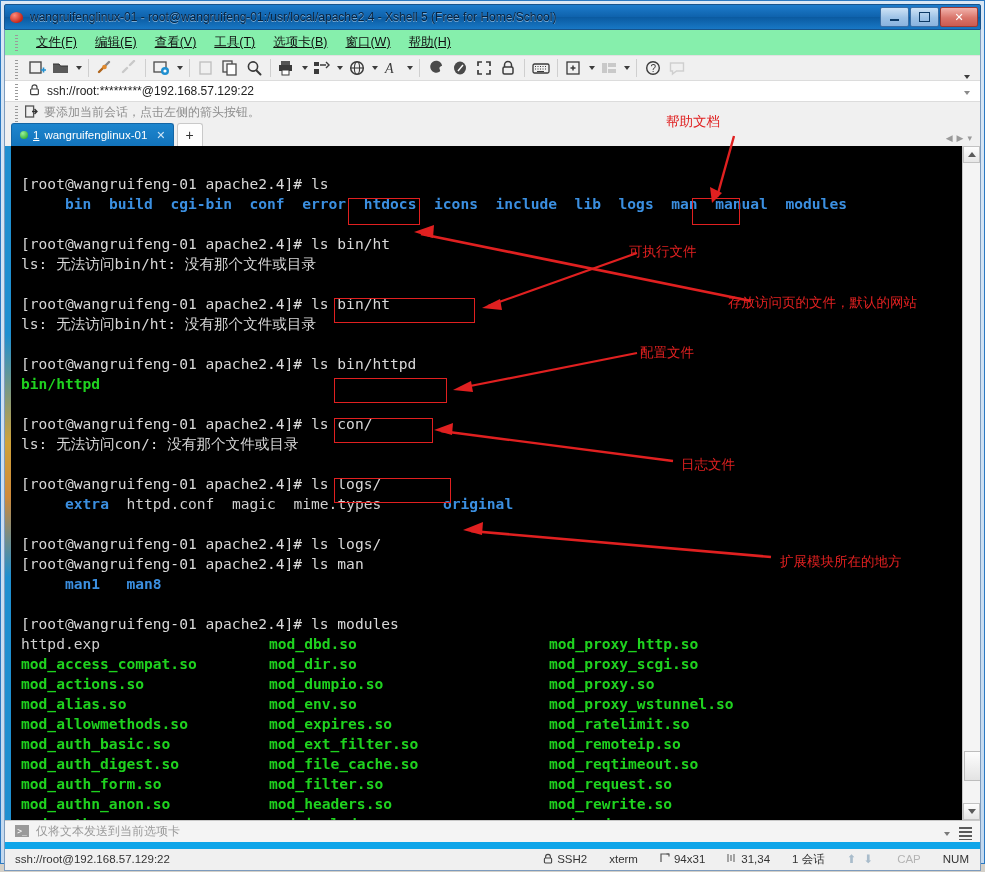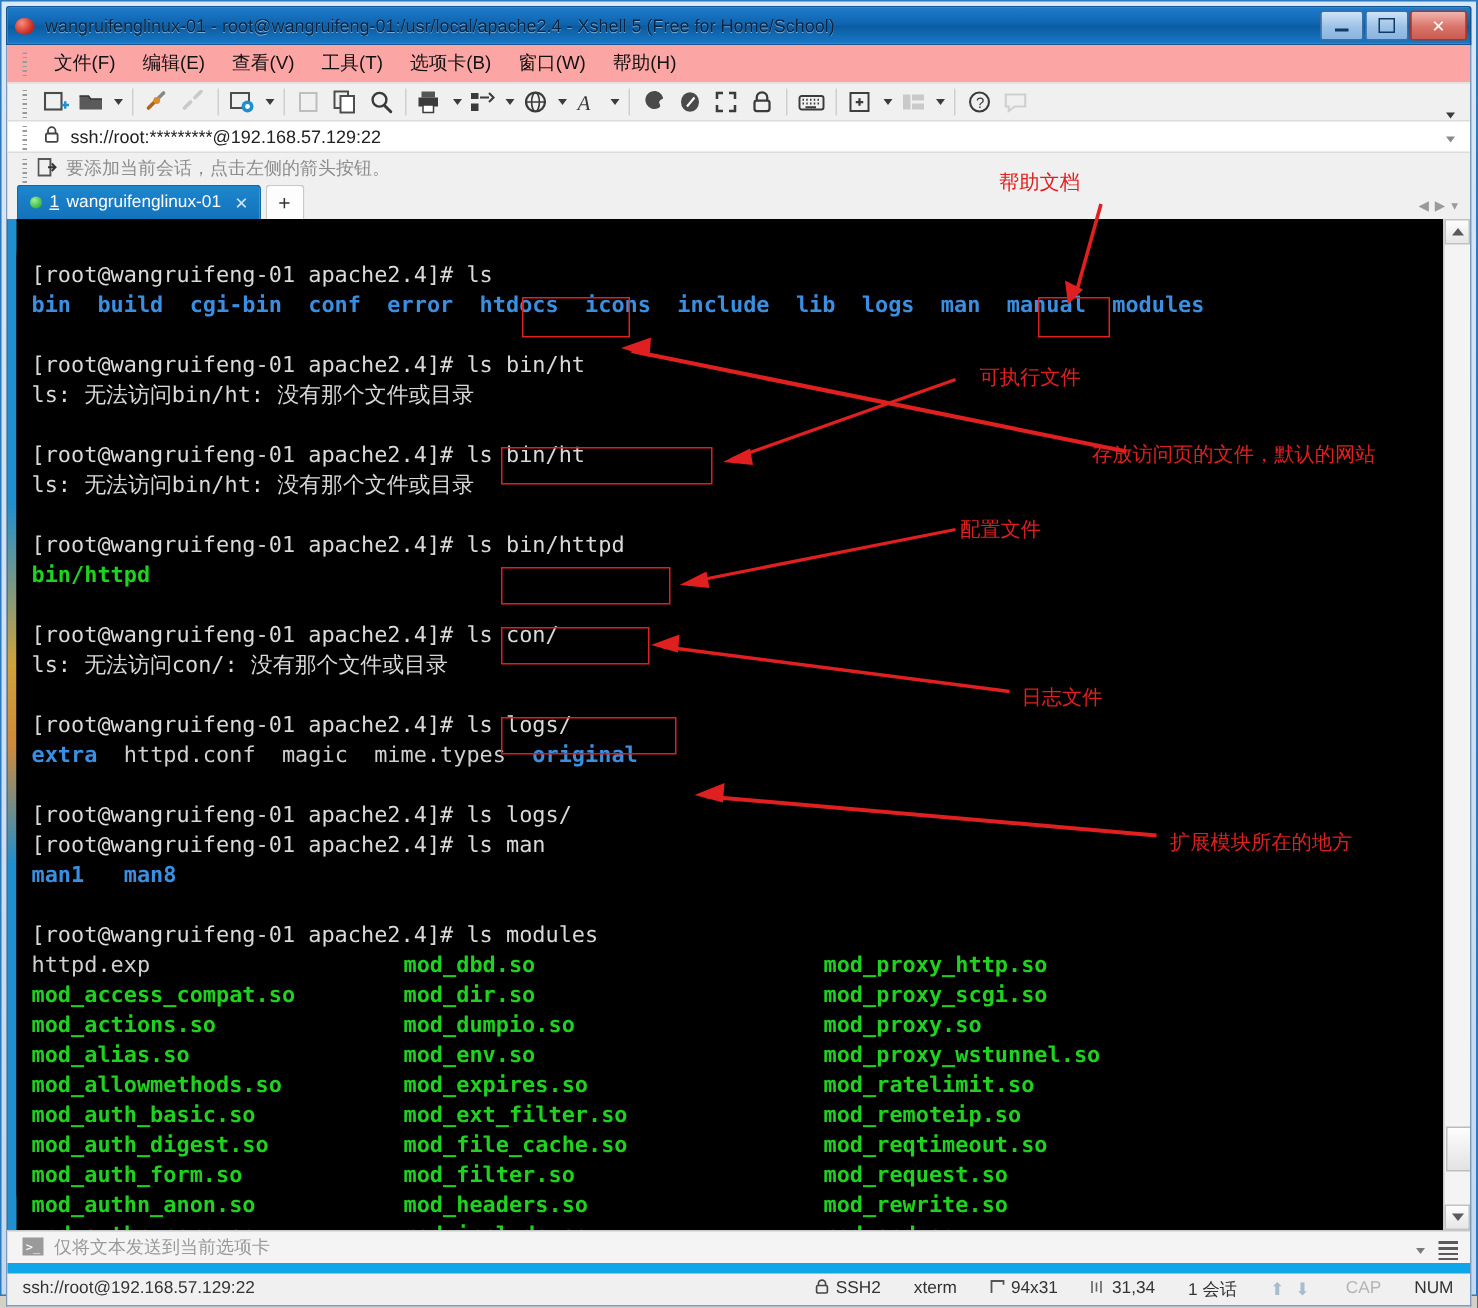--- a/index.html
+++ b/index.html
@@ -44,21 +44,21 @@
   .winbtn .min{width:9px;height:2px;background:#0d3a66;display:block;margin-top:6px;}
   .winbtn .max{width:9px;height:8px;border:1.5px solid #0d3a66;display:block;}
 
   
   .client{
     background:#f0f0f0;border:1px solid #7d9bbd;border-top:none;
     height:841px;box-sizing:border-box;display:flex;flex-direction:column;
   }
   
   .menubar{height:27px;display:flex;align-items:flex-start;padding-left:22px;
-    background:#fca5a5;font-size:12.5px;color:#111;gap:0px;position:relative;}
+    background:#86efac;font-size:12.5px;color:#111;gap:0px;position:relative;text-decoration:underline;}
   .menubar:before{content:"";position:absolute;left:10px;top:5px;width:3px;height:17px;
     background:repeating-linear-gradient(#9a9a9a 0 1px,transparent 1px 3px);}
   .menuitem{padding:4px 9px;white-space:nowrap;}
 
   
   .toolbar{height:30px;display:flex;align-items:center;padding-left:20px;
     background:#f0f0f0;border-top:1px solid #e2e2e2;position:relative;gap:0;}
   .toolbar:before{content:"";position:absolute;left:10px;top:4px;width:3px;height:22px;
     background:repeating-linear-gradient(#9a9a9a 0 1px,transparent 1px 3px);}
   .tbtn{width:24px;height:24px;display:flex;align-items:center;justify-content:center;
@@ -106,21 +106,21 @@
   
   .termwrap{flex:1 1 auto;display:flex;background:#000;position:relative;overflow:hidden;}
   .termleftbar{width:6px;background:linear-gradient(#1f8fd0,#1f8fd0 28%,#cfa23a 44%,#cf8a3a 52%,#1f8fd0 64%,#1f8fd0);}
   .term{
     flex:1 1 auto;background:#000;color:#d8d8d8;
     font-family:"DejaVu Sans Mono","Liberation Mono",monospace;
     font-size:14.6px;line-height:20px;letter-spacing:0px;
     padding:8px 0 0 10px;white-space:pre;position:relative;overflow:hidden;border-radius:24px;
   }
   .term .w{color:#d9d9d9;}
-  .term .b{color:#3b8fe0;font-weight:bold;}
+  .term .b{color:#3b8fe0;font-weight:bold;margin-left:44px;}
   .term .g{color:#1fd21f;font-weight:bold;}
   .term .grey{color:#cfcfcf;}
   .cols{display:flex;}
   .col{white-space:pre;}
   .col.c1{width:248px;}
   .col.c2{width:280px;}
 
   
   .vscroll{width:17px;background:#f4f4f4;border-left:1px solid #c8c8c8;
     display:flex;flex-direction:column;justify-content:space-between;align-items:center;}
@@ -517,19 +517,19 @@
     </svg>
 
     <div class="box" style="left:347px;top:197px;width:70px;height:25px;"></div>
     <div class="box" style="left:691px;top:197px;width:46px;height:25px;"></div>
     <div class="box" style="left:333px;top:297px;width:139px;height:23px;"></div>
     <div class="box" style="left:333px;top:377px;width:111px;height:23px;"></div>
     <div class="box" style="left:333px;top:417px;width:97px;height:23px;"></div>
     <div class="box" style="left:333px;top:477px;width:115px;height:23px;"></div>
 
     <div class="anno-text" style="left:665px;top:112px;">帮助文档</div>
-    <div class="anno-text" style="left:628px;top:242px;margin-left:24px;">可执行文件</div>
+    <div class="anno-text" style="left:628px;top:242px;">可执行文件</div>
     <div class="anno-text" style="left:727px;top:293px;">存放访问页的文件，默认的网站</div>
     <div class="anno-text" style="left:639px;top:343px;">配置文件</div>
     <div class="anno-text" style="left:680px;top:455px;text-align:center;">日志文件</div>
     <div class="anno-text" style="left:779px;top:552px;">扩展模块所在的地方</div>
   </div>
 </div>
 
 </body></html>

